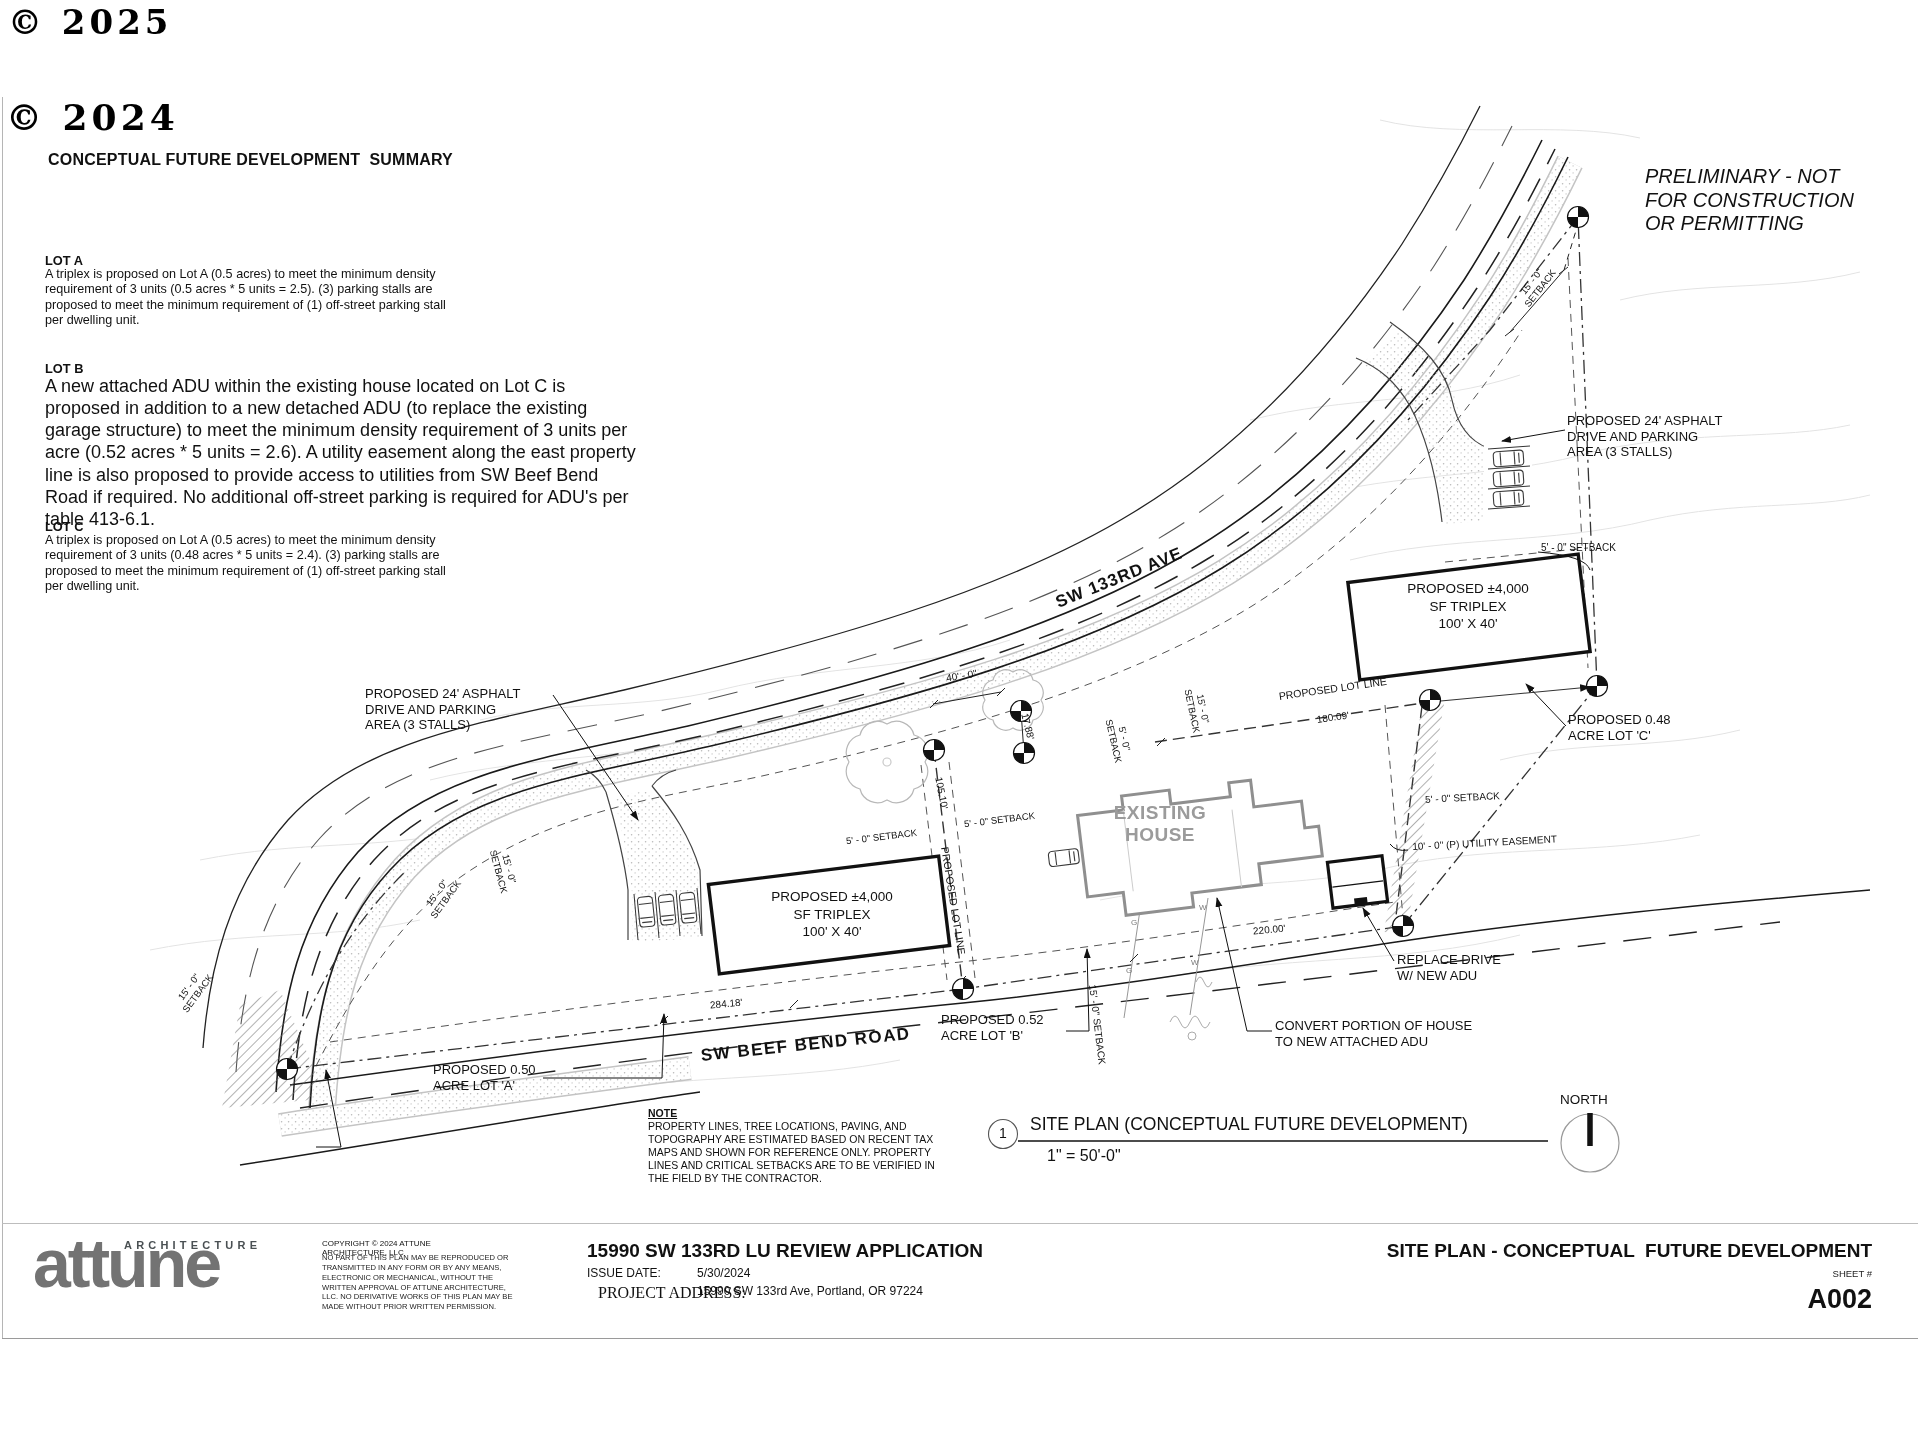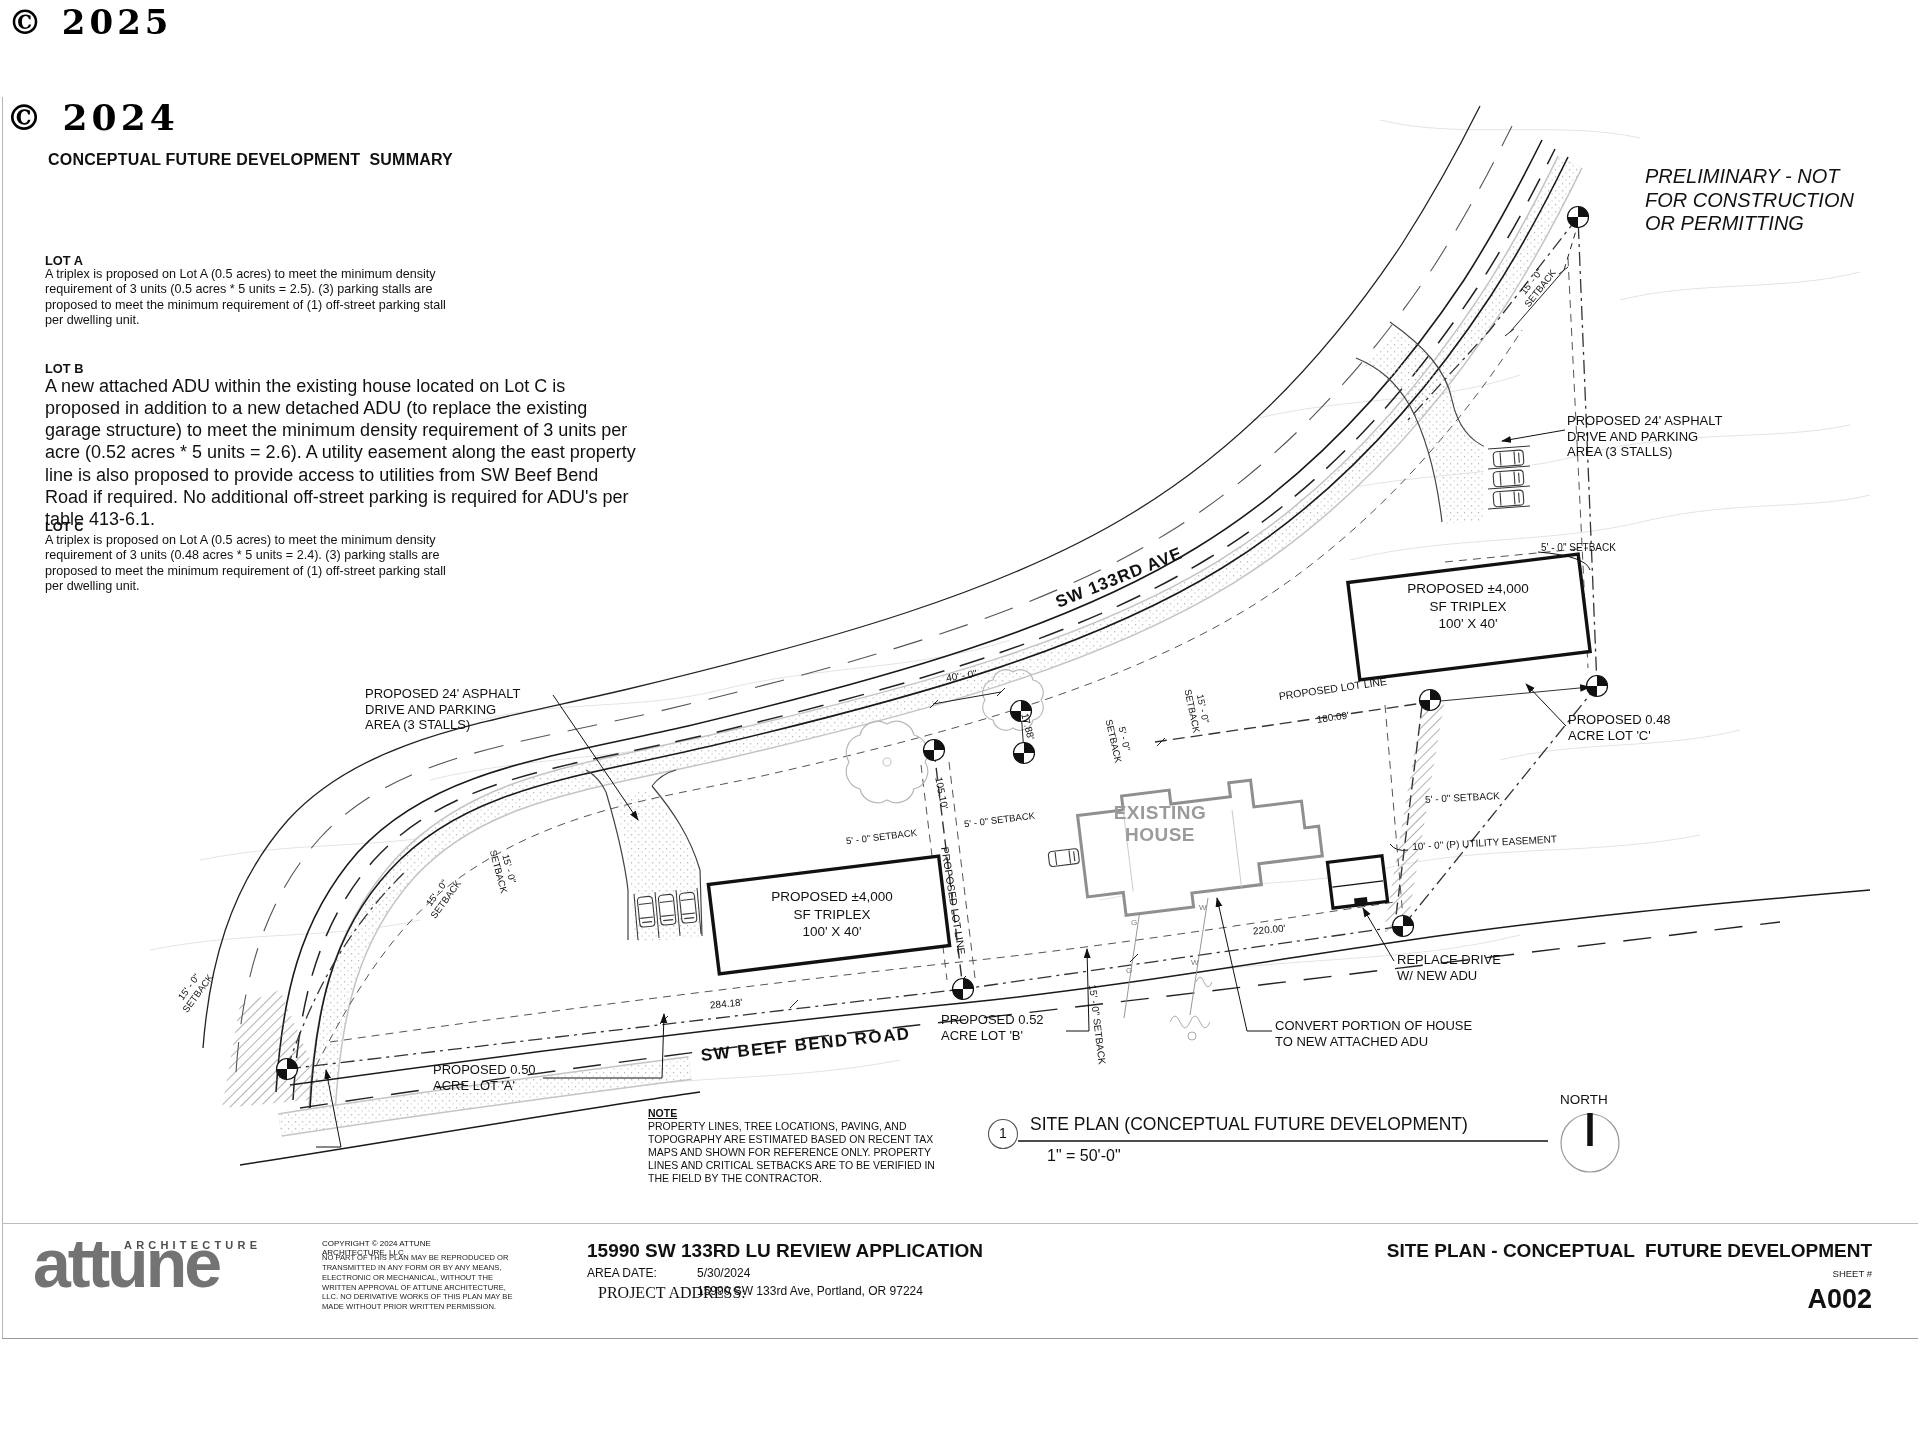--- a/index.html
+++ b/index.html
@@ -355,21 +355,21 @@
 
   <div class="tb" style="left:322px;top:1239px;font-size:8px;font-weight:normal;width:170px;">COPYRIGHT © 2024 ATTUNE ARCHITECTURE, LLC</div>
   <div class="tb" style="left:322px;top:1253px;font-size:7.6px;line-height:1.3;white-space:pre-line;color:#222;">NO PART OF THIS PLAN MAY BE REPRODUCED OR
 TRANSMITTED IN ANY FORM OR BY ANY MEANS,
 ELECTRONIC OR MECHANICAL, WITHOUT THE
 WRITTEN APPROVAL OF ATTUNE ARCHITECTURE,
 LLC. NO DERIVATIVE WORKS OF THIS PLAN MAY BE
 MADE WITHOUT PRIOR WRITTEN PERMISSION.</div>
 
   <div class="tb" style="left:587px;top:1240px;font-size:19px;font-weight:bold;">15990 SW 133RD LU REVIEW APPLICATION</div>
-  <div class="tb" style="left:587px;top:1266px;font-size:12px;">AREA DATE:</div>
+  <div class="tb" style="left:587px;top:1266px;font-size:12px;">ISSUE DATE:</div>
   <div class="tb" style="left:697px;top:1266px;font-size:12px;">5/30/2024</div>
   <div class="tb" style="left:598px;top:1284px;font-size:16px;font-family:Liberation Serif, serif;">PROJECT ADDRESS:</div>
   <div class="tb" style="left:697px;top:1284px;font-size:12px;">15990 SW 133rd Ave, Portland, OR 97224</div>
 
   <div class="tb" style="right:48px;top:1240px;font-size:19px;font-weight:bold;white-space:pre-wrap;">SITE PLAN - CONCEPTUAL  FUTURE DEVELOPMENT</div>
   <div class="tb" style="right:48px;top:1268px;font-size:9.5px;color:#222;">SHEET #</div>
   <div class="tb" style="right:48px;top:1284px;font-size:27px;font-weight:bold;">A002</div>
 
 </div>
 

